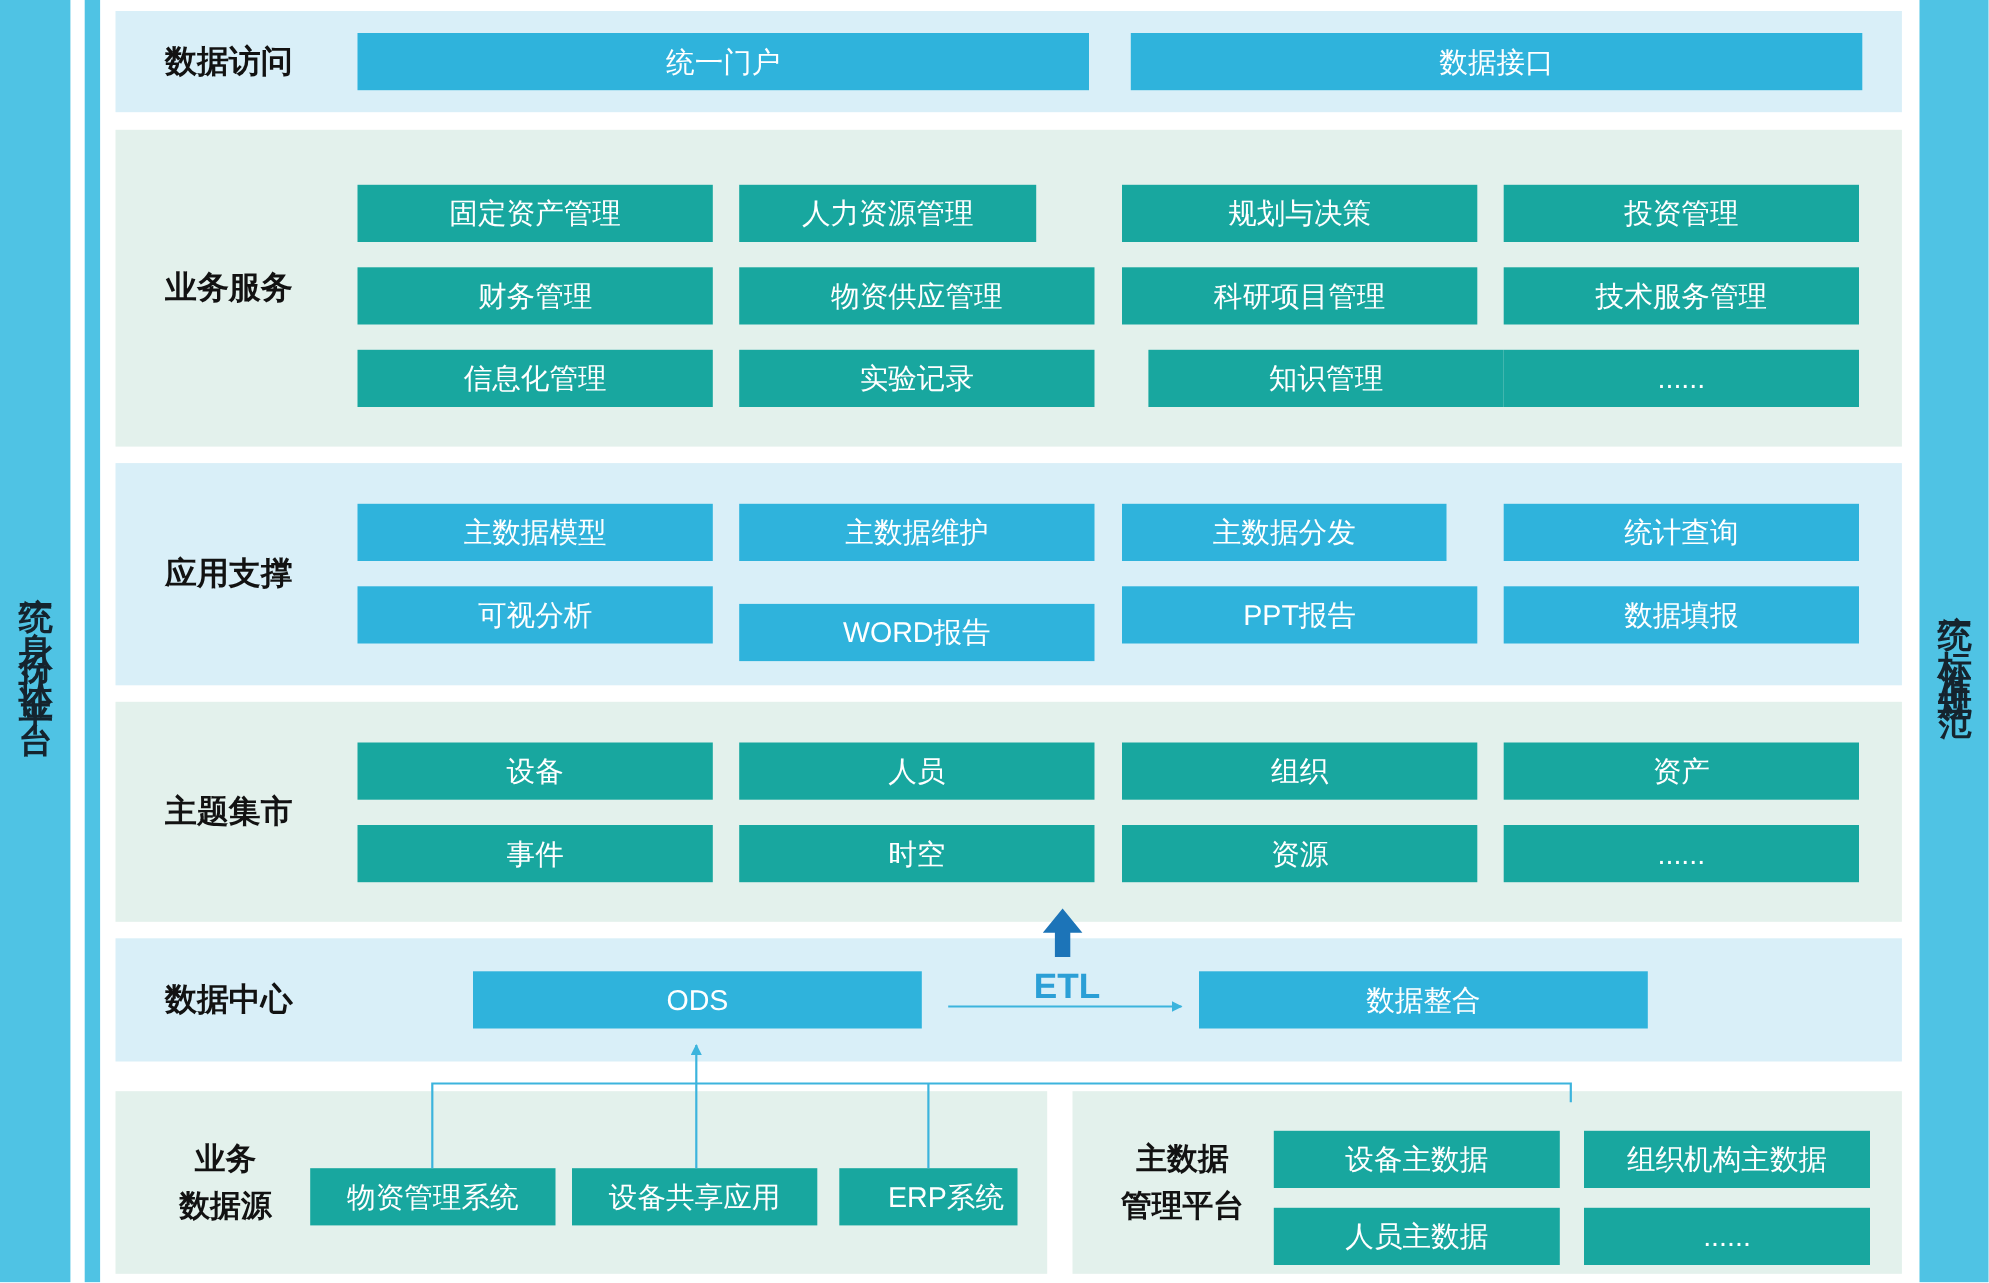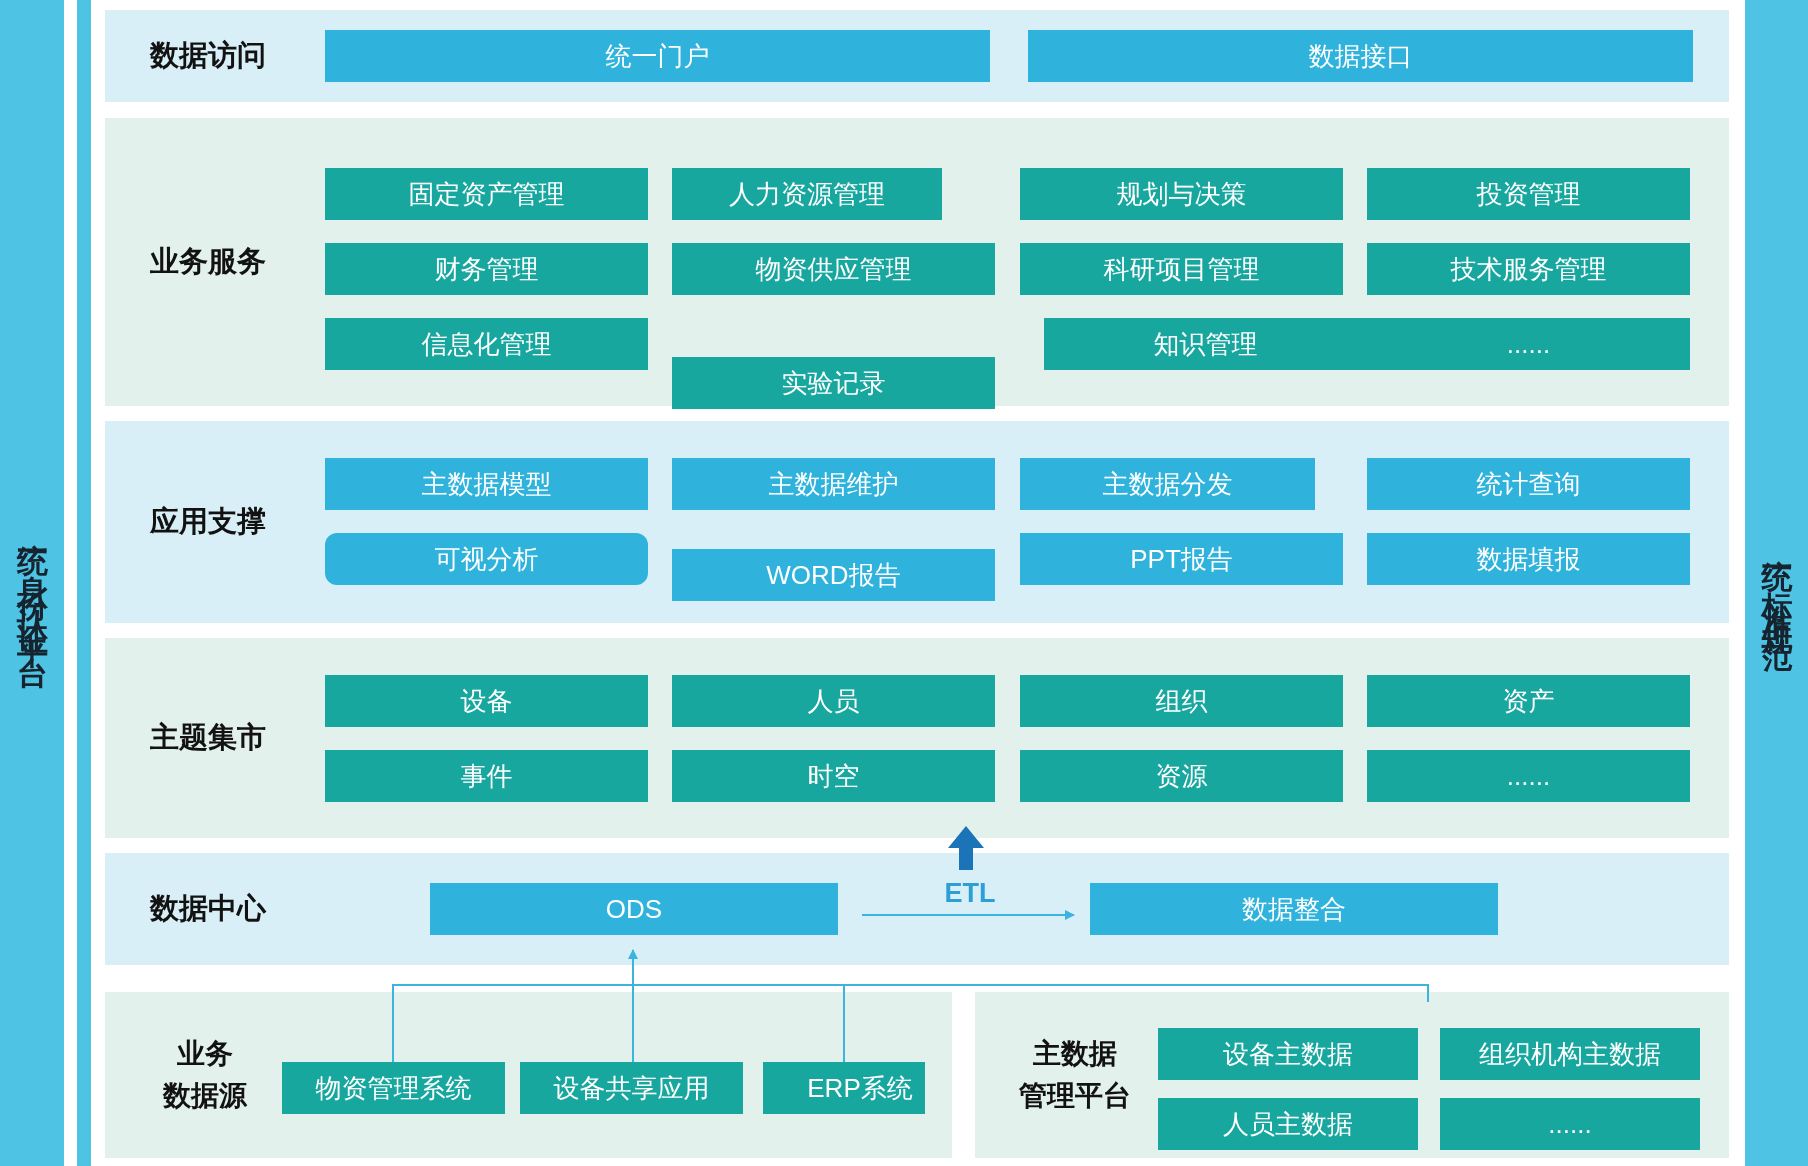--- a/index.html
+++ b/index.html
@@ -29,21 +29,21 @@
   .btn.teal { background:#18a79f; }
 
   .box { position:absolute; }
   .box-label { position:absolute; display:flex; flex-direction:column;
                justify-content:center; align-items:center; text-align:center;
                font-size:28px; font-weight:bold; color:#121212; line-height:1.5; }
 
   .overlay { position:absolute; left:0; top:0; width:1808px; height:1166px; pointer-events:none; }
 
   .etl-label { position:absolute; left:925px; top:878px; width:90px; text-align:center;
-               font-size:27px; font-weight:bold; color:#2b9fd6; }
+               font-size:32px; font-weight:bold; color:#2b9fd6; }
 </style>
 </head>
 <body>
 
 <div class="page">
 
   <div class="vband left">
     <div class="vtext">统一身份认证平台</div>
   </div>
   <div class="vband strip"></div>
@@ -61,32 +61,32 @@
     <div class="row-label">业务服务</div>
     <div class="btn teal" style="left:220px;top:50px;width:323px;">固定资产管理</div>
     <div class="btn teal" style="left:567px;top:50px;width:270px;">人力资源管理</div>
     <div class="btn teal" style="left:915px;top:50px;width:323px;">规划与决策</div>
     <div class="btn teal" style="left:1262px;top:50px;width:323px;">投资管理</div>
     <div class="btn teal" style="left:567px;top:125px;width:323px;">物资供应管理</div>
     <div class="btn teal" style="left:220px;top:125px;width:323px;">财务管理</div>
     <div class="btn teal" style="left:915px;top:125px;width:323px;">科研项目管理</div>
     <div class="btn teal" style="left:1262px;top:125px;width:323px;">技术服务管理</div>
     <div class="btn teal" style="left:220px;top:200px;width:323px;">信息化管理</div>
-    <div class="btn teal" style="left:567px;top:200px;width:323px;margin-top:39px;">实验记录</div>
+    <div class="btn teal" style="left:567px;top:200px;width:323px;">实验记录</div>
     <div class="btn teal" style="left:939px;top:200px;width:323px;">知识管理</div>
     <div class="btn teal" style="left:1262px;top:200px;width:323px;">......</div>
   </div>
 
   <div class="row bg-blue" style="top:421px;height:202px;">
     <div class="row-label">应用支撑</div>
     <div class="btn blue" style="left:220px;top:37px;width:323px;">主数据模型</div>
     <div class="btn blue" style="left:567px;top:37px;width:323px;">主数据维护</div>
     <div class="btn blue" style="left:915px;top:37px;width:295px;">主数据分发</div>
     <div class="btn blue" style="left:1262px;top:37px;width:323px;">统计查询</div>
-    <div class="btn blue" style="left:220px;top:112px;width:323px;border-radius:12px;">可视分析</div>
+    <div class="btn blue" style="left:220px;top:112px;width:323px;">可视分析</div>
     <div class="btn blue" style="left:567px;top:112px;width:323px;margin-top:16px;">WORD报告</div>
     <div class="btn blue" style="left:915px;top:112px;width:323px;">PPT报告</div>
     <div class="btn blue" style="left:1262px;top:112px;width:323px;">数据填报</div>
   </div>
 
   <div class="row bg-green" style="top:638px;height:200px;">
     <div class="row-label">主题集市</div>
     <div class="btn teal" style="left:220px;top:37px;width:323px;">设备</div>
     <div class="btn teal" style="left:567px;top:37px;width:323px;">人员</div>
     <div class="btn teal" style="left:915px;top:37px;width:323px;">组织</div>

